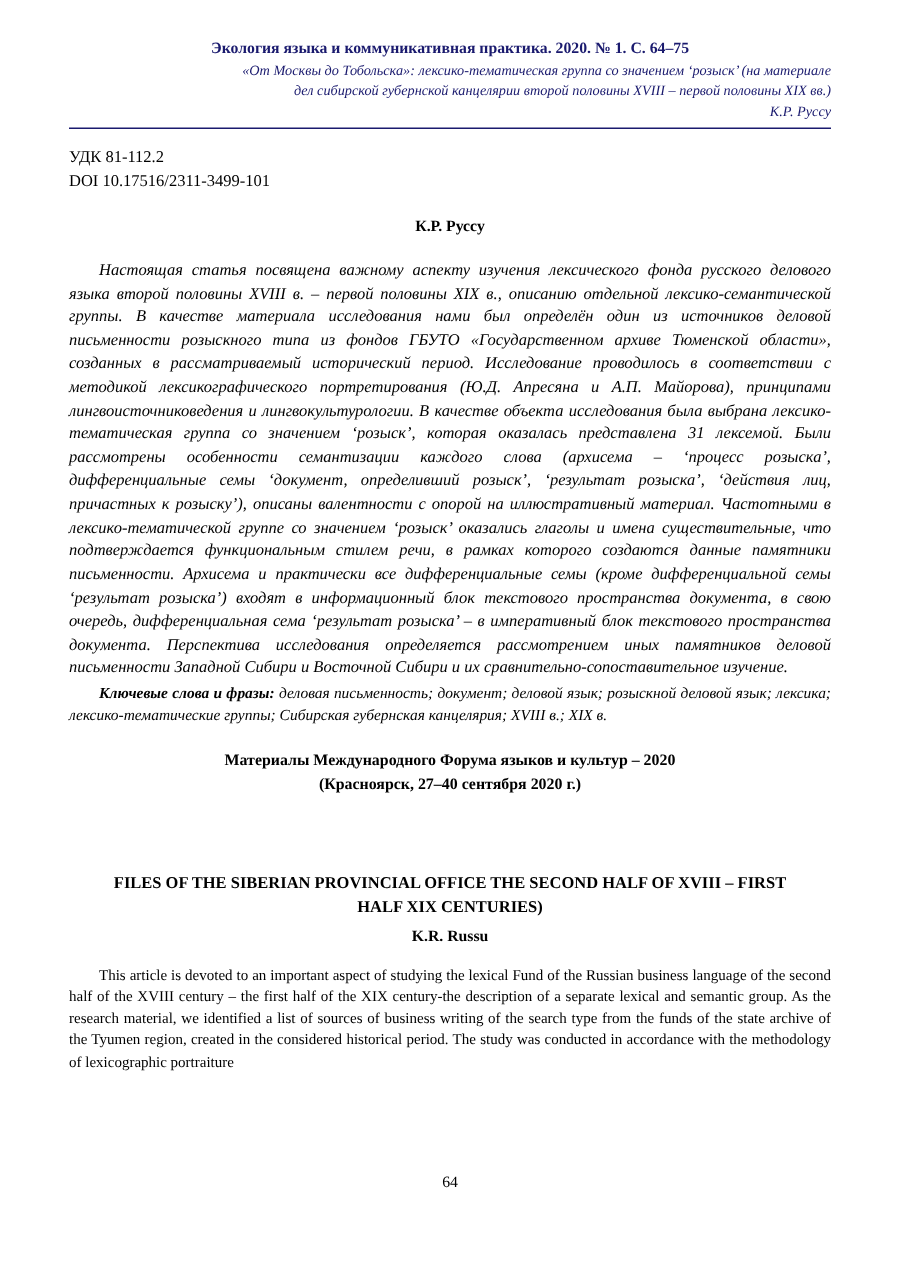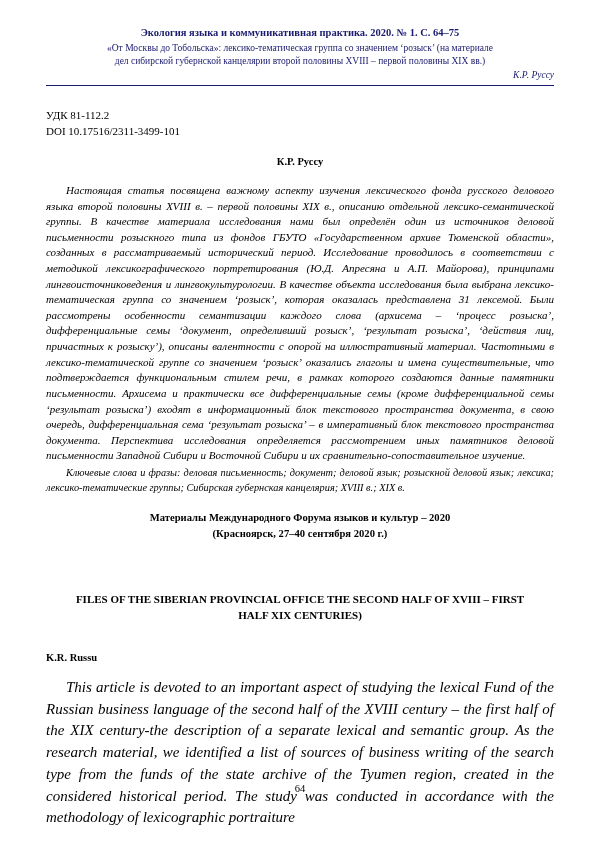--- a/index.html
+++ b/index.html
@@ -24,43 +24,44 @@
   }
   
   .runhead {
     text-align: center;
     color: #1a1a6e;
     font-weight: bold;
     font-size: 10.5px;
     line-height: 1.25;
   }
   .runhead-sub {
-    text-align: center;
+    text-align: right;
     color: #1a1a6e;
+    font-style: italic;
     font-size: 9.5px;
     line-height: 1.35;
     margin-top: 3px;
   }
   .runhead-author {
     text-align: right;
     color: #1a1a6e;
     font-style: italic;
     font-size: 9.5px;
     line-height: 1.3;
     margin-top: 1px;
   }
   .rule {
     border: none;
     border-top: 1px solid #1a1a6e;
     margin: 4px 0 0 0;
     height: 0;
   }
   
   .udc {
-    margin-top: 22px;
+    margin-top: 12px;
     font-size: 11px;
     line-height: 1.45;
   }
   
   .title {
     margin-top: 20px;
     text-align: center;
     font-weight: bold;
     font-size: 11px;
     line-height: 1.5;
@@ -84,48 +85,47 @@
   }
   .keywords {
     margin-top: 2px;
     font-style: italic;
     font-size: 10.3px;
     line-height: 1.42;
     text-align: justify;
     text-indent: 20px;
   }
   .keywords b {
-    font-weight: normal;
+    font-weight: bold;
   }
   
   .forum {
     margin-top: 15px;
     text-align: center;
     font-weight: bold;
     font-size: 10.6px;
     line-height: 1.5;
   }
   
   .title-en {
     margin-top: 16px;
     text-align: center;
     font-weight: bold;
     font-size: 11px;
     line-height: 1.5;
   }
   .author-en {
-    margin-top: 28px;
-    text-align: left;
+    margin-top: 5px;
+    text-align: center;
     font-weight: bold;
     font-size: 10.5px;
   }
   .abstract-en {
     margin-top: 14px;
-    font-style: italic;
-    font-size: 15px;
+    font-size: 10px;
     line-height: 1.45;
     text-align: justify;
     text-indent: 20px;
   }
   
   .folio {
     position: absolute;
     bottom: 30px;
     left: 0;
     width: 600px;

